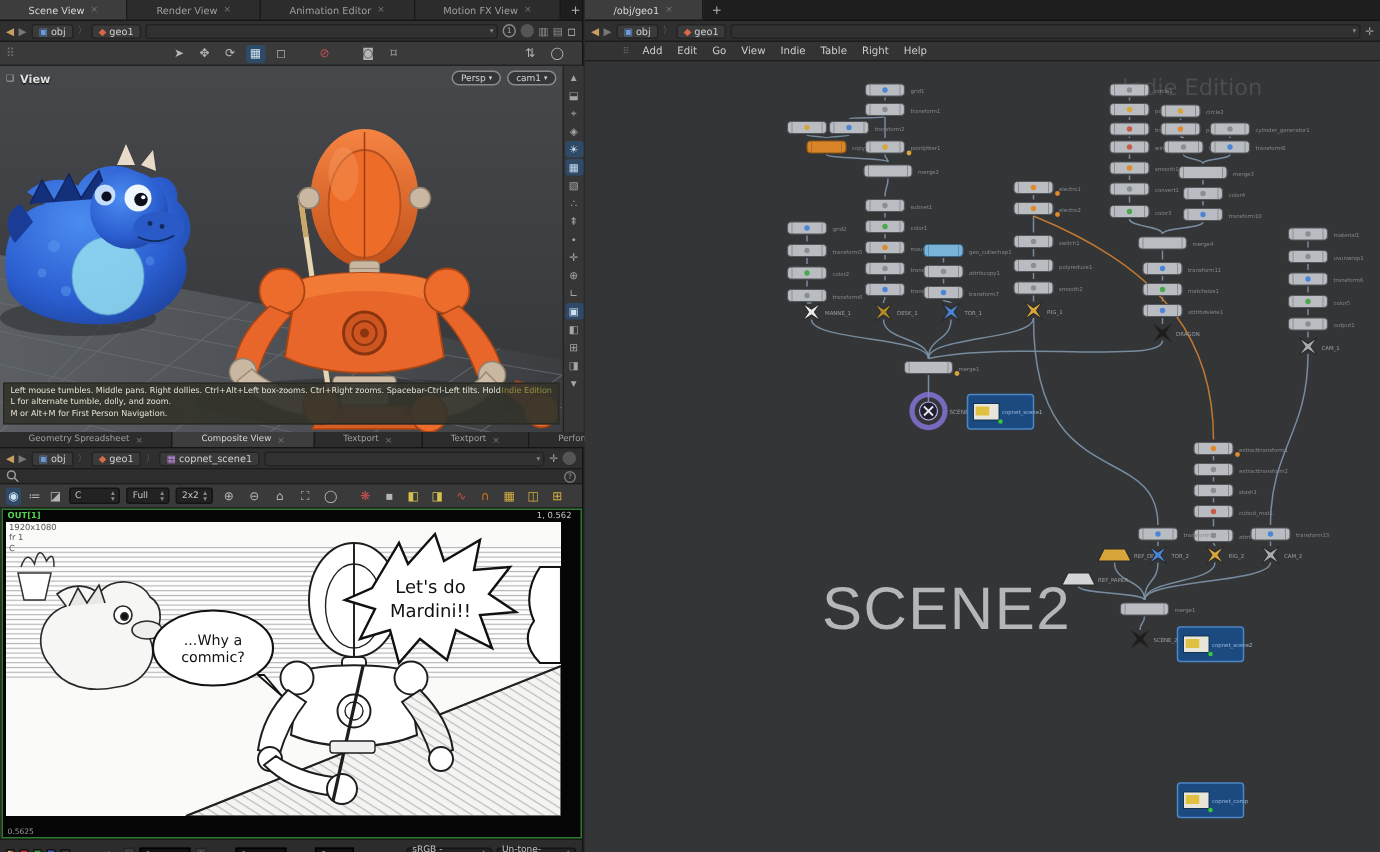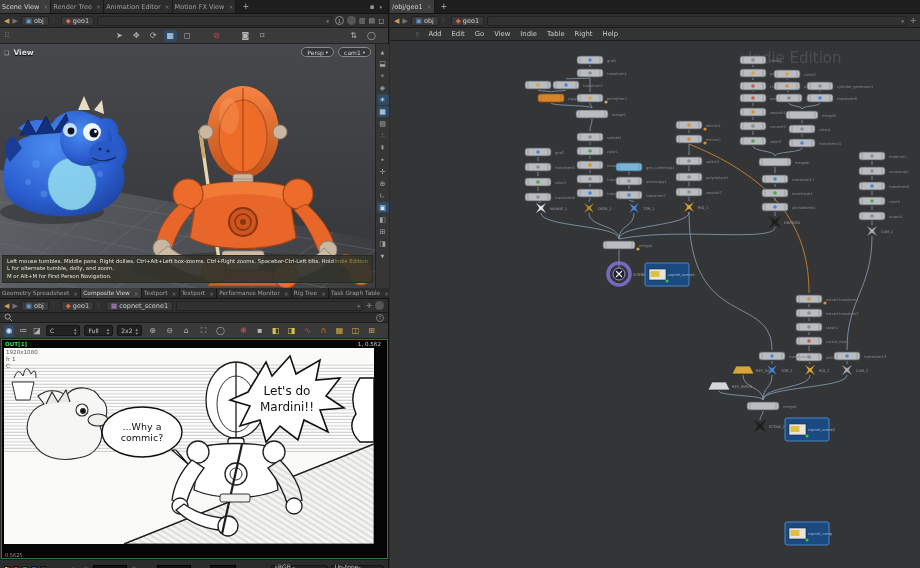--- a/index.html
+++ b/index.html
@@ -2,21 +2,21 @@
 <html><head>
 <meta charset="utf-8">
 <style>
   * { margin:0; padding:0; box-sizing:border-box; }
   html,body { width:920px; height:568px; overflow:hidden; background:#242424;
     font-family:"DejaVu Sans","Liberation Sans",sans-serif; }
   .app { position:relative; width:920px; height:568px; background:#2a2a2a; font-size:7px; color:#c8c8c8; }
 
   
   .tabbar { display:flex; align-items:stretch; background:#1e1e1e; height:14px; border-bottom:1px solid #141414; }
-  .tab { display:flex; align-items:center; gap:4px; padding:0 2px; background:#2c2c2c; border-right:1px solid #191919;
+  .tab { display:flex; align-items:center; gap:4px; padding:0 19px; background:#2c2c2c; border-right:1px solid #191919;
          color:#9f9f9f; font-size:6.5px; white-space:nowrap; }
   .tab.active { background:#3d3d3d; color:#d6d6d6; }
   .tab .x { color:#777; font-size:6px; }
   .plus { display:flex; align-items:center; padding:0 6px; color:#b5b5b5; font-size:8px; }
   .bar-right { margin-left:auto; display:flex; align-items:center; gap:5px; padding:0 6px; color:#9a9a9a; }
   .pathbar { display:flex; align-items:center; height:14px; background:#2f2f2f; border-bottom:1px solid #1b1b1b; padding:0 4px; gap:3px; }
   .navarrow { font-size:7px; }
   .chip { display:flex; align-items:center; gap:2px; background:#3a3a3a; border:1px solid #242424; border-radius:2px; padding:0 4px; height:10px; color:#cfcfcf; font-size:6.5px; }
   .sep { color:#777; font-size:6px; }
   .pathfield { flex:1; height:10px; background:#313131; border:1px solid #232323; border-radius:2px; position:relative; }
@@ -67,21 +67,21 @@
 <div class="app">
 
   <div class="left">
 
     <div class="tabbar">
       <div class="tab active">
         <span>Scene View</span>
         <span class="x">×</span>
         </div>
       <div class="tab">
-        <span>Render Tree</span>
+        <span>Render View</span>
         <span class="x">×</span>
         </div>
       <div class="tab">
         <span>Animation Editor</span>
         <span class="x">×</span>
         </div>
       <div class="tab">
         <span>Motion FX View</span>
         <span class="x">×</span>
         </div>
@@ -526,20 +526,21 @@
       <span>Go</span>
       <span>View</span>
       <span>Indie</span>
       <span>Table</span>
       <span>Right</span>
       <span>Help</span>
     </div>
 
     <div class="netcanvas">
       <div class="watermark" style="left:358px;top:8px">Indie Edition</div>
+      <div class="biglabel" style="left:158px;top:343px;font-size:40px">SCENE2</div>
       <svg id="graph-svg" width="530" height="527" viewBox="0 0 530 527" style="position:absolute;left:0;top:0">
           <path d="M200,24 C200,25.1 200,24.9 200,26" fill="none" stroke="#7e95aa" stroke-width="1" opacity="0.9"></path>
           <path d="M200,37 C200,37.55 176,37.45 176,38" fill="none" stroke="#7e95aa" stroke-width="1" opacity="0.9"></path>
           <path d="M148,49 C148,50.1 161,49.9 161,51" fill="none" stroke="#7e95aa" stroke-width="1" opacity="0.9"></path>
           <path d="M176,49 C176,50.1 161,49.9 161,51" fill="none" stroke="#7e95aa" stroke-width="1" opacity="0.9"></path>
           <path d="M200,37 C200,44.7 200,43.3 200,51" fill="none" stroke="#7e95aa" stroke-width="1" opacity="0.9"></path>
           <path d="M161,62 C161,64.75 202,64.25 202,67" fill="none" stroke="#7e95aa" stroke-width="1" opacity="0.9"></path>
           <path d="M200,62 C200,64.75 202,64.25 202,67" fill="none" stroke="#7e95aa" stroke-width="1" opacity="0.9"></path>
           <path d="M202,78 C202,84.6 200,83.4 200,90" fill="none" stroke="#7e95aa" stroke-width="1" opacity="0.9"></path>
           <path d="M200,101 C200,102.65 200,102.35 200,104" fill="none" stroke="#7e95aa" stroke-width="1" opacity="0.9"></path>

